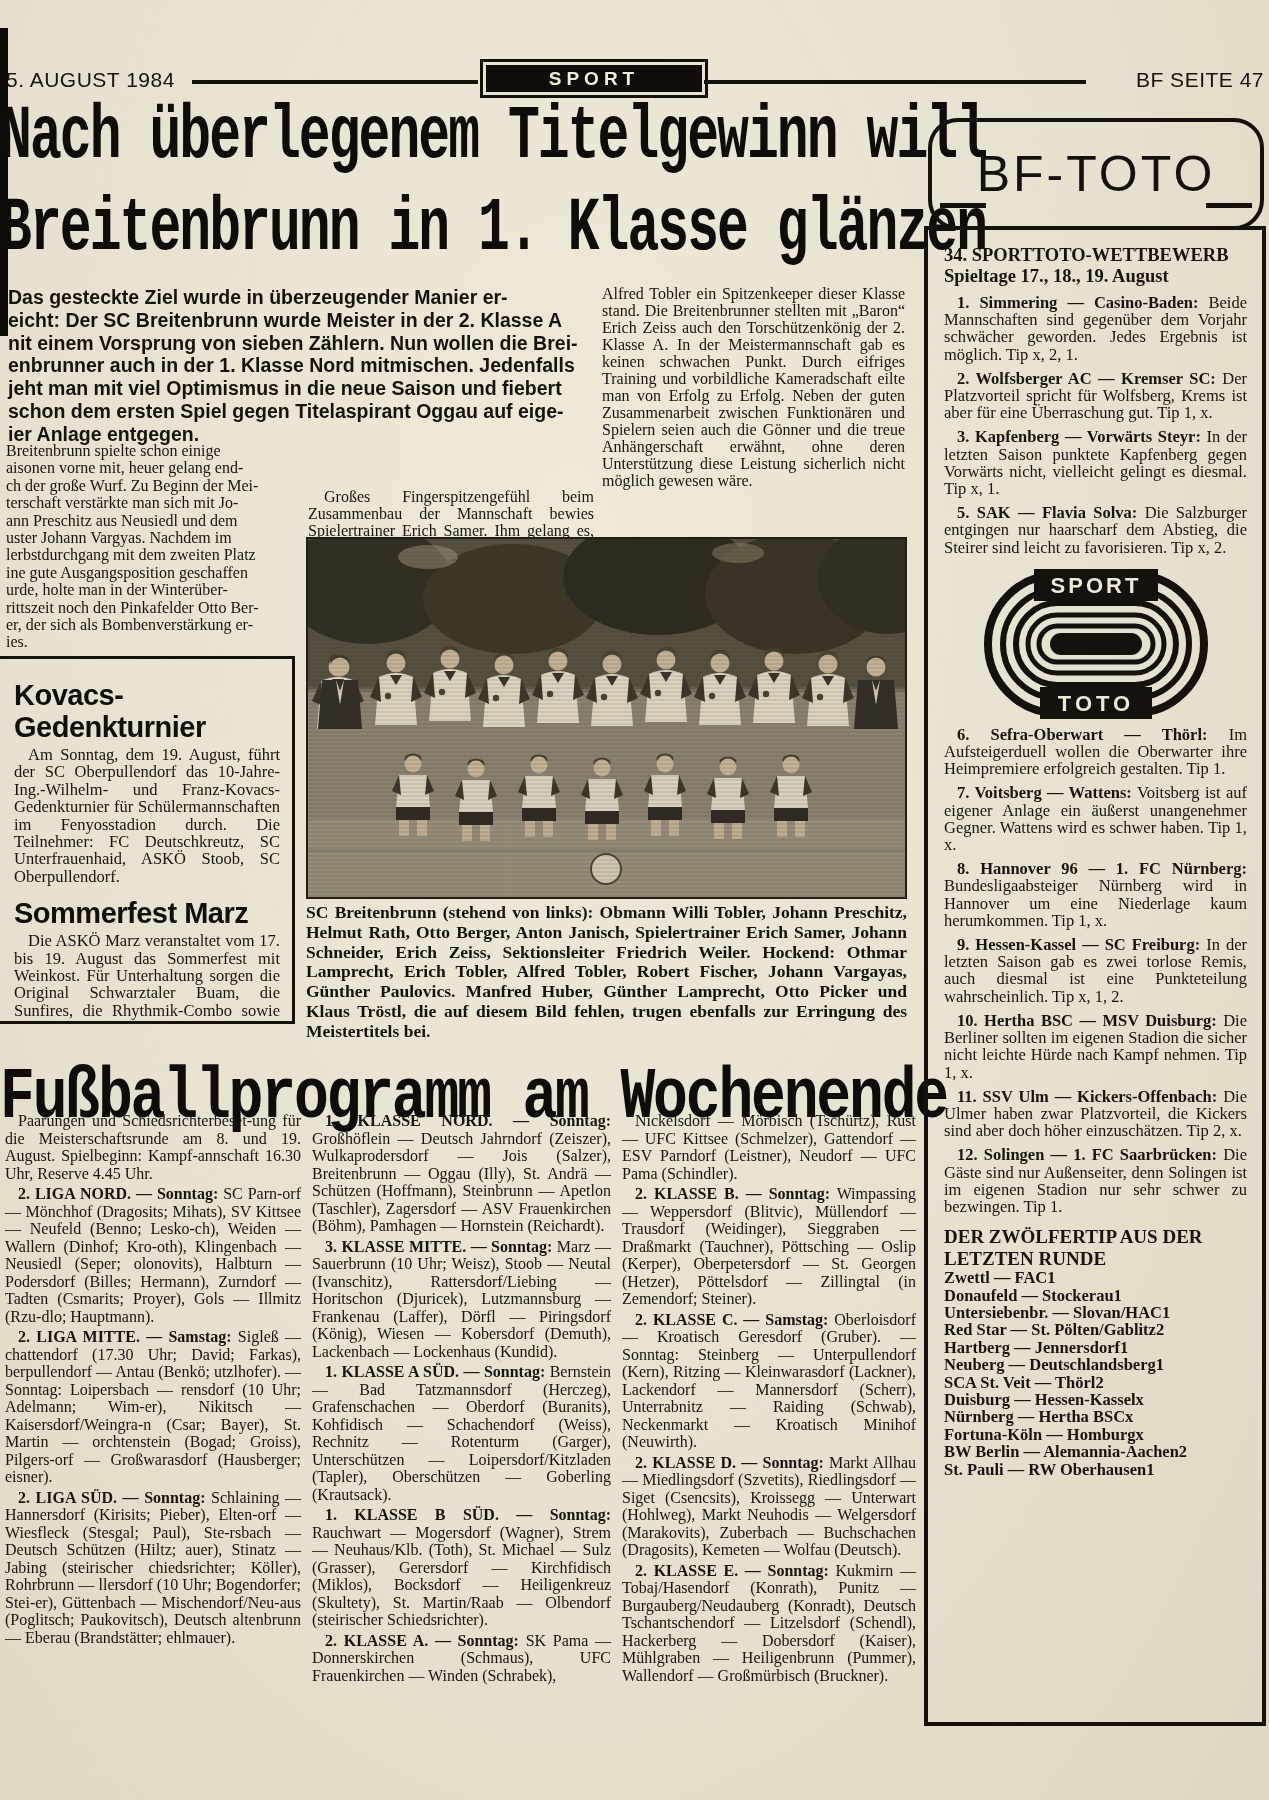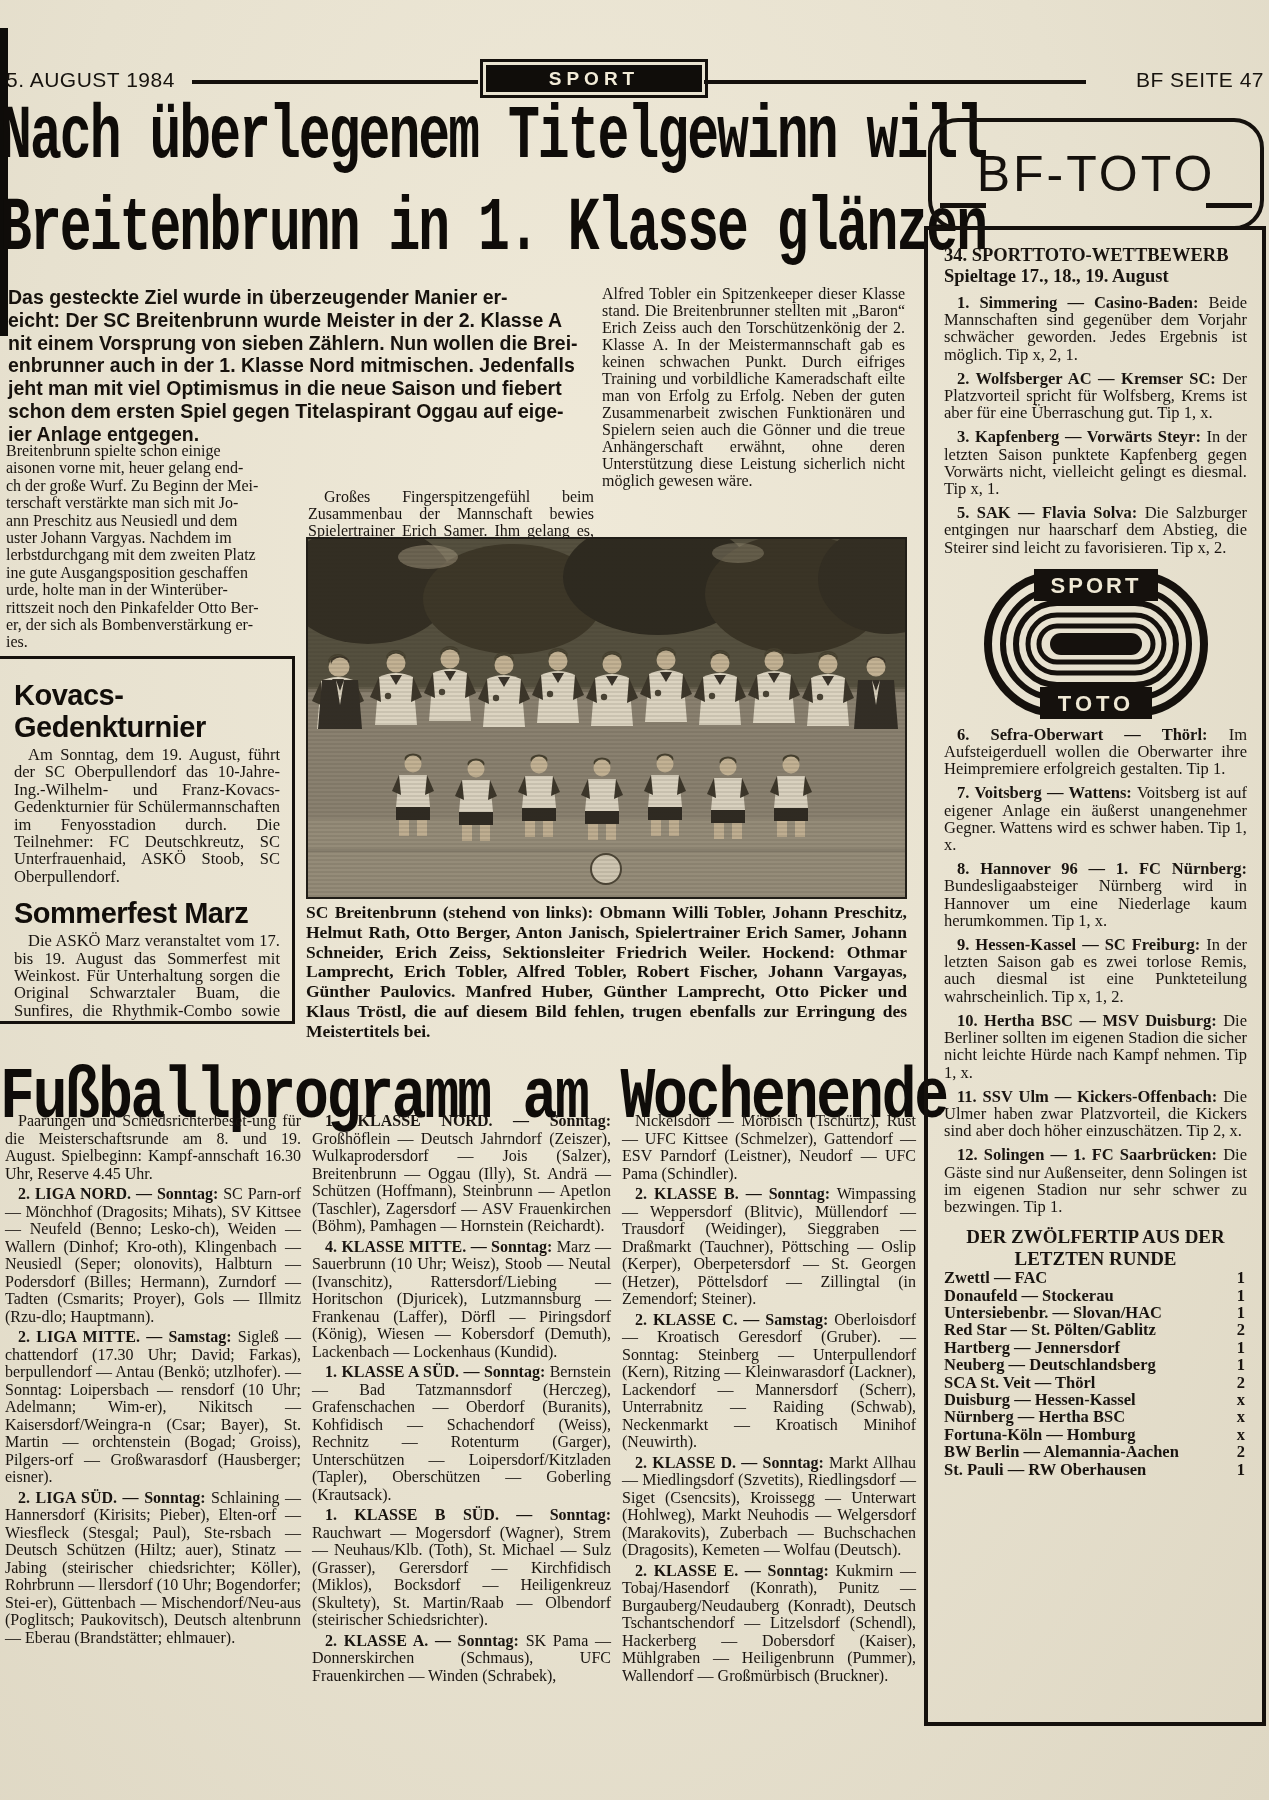--- a/index.html
+++ b/index.html
@@ -57,22 +57,22 @@
     box-sizing:border-box;text-align:center;}
   .tlogo .txt{font:400 50px/104px "Liberation Sans",sans-serif;letter-spacing:3px;color:#15110d;}
   .tlogo::before,.tlogo::after{content:"";position:absolute;bottom:18px;width:46px;height:5px;background:#15110d;}
   .tlogo::before{left:8px;} .tlogo::after{right:8px;}
   .tbox{left:924px;top:226px;width:342px;height:1500px;border:4px solid #15110d;
     padding:15px 15px 0 16px;box-sizing:border-box;overflow:hidden;}
   .tcomp{font:700 18.5px/21px "Liberation Serif",serif;}
   .titem{font:16.5px/17.2px "Liberation Serif",serif;text-align:justify;text-indent:13px;margin:7px 0 0;}
   .titem b{font-weight:700;}
   .stlogo{width:228px;height:150px;margin:13px auto 4px;display:block;}
-  .tipstitle{font:700 19px/21.5px "Liberation Serif",serif;margin-top:11px;text-align:center;}
-  .tiprow{display:flex;justify-content:space-between;font:700 16.5px/17.4px "Liberation Serif",serif;}
+  .tipstitle{font:700 19px/21.5px "Liberation Serif",serif;margin-top:11px;}
+  .tiprow{display:flex;justify-content:flex-start;font:700 16.5px/17.4px "Liberation Serif",serif;}
   .tiprow .v{padding-right:2px;}
 </style>
 </head>
 <body>
 
 <div class="page">
 
   <div class="abs edge"></div>
 
   <div class="abs date">5. AUGUST 1984</div>
@@ -188,21 +188,21 @@
   <div class="abs pcol pc1">
 
   <p class="fx"><b></b><span>Paarungen und Schiedsrichterbeset-ung für die Meisterschaftsrunde am 8. und 19. August. Spielbeginn: Kampf-annschaft 16.30 Uhr, Reserve 4.45 Uhr.</span></p>
       <p class="fx"><b>2. LIGA NORD. — Sonntag:</b><span> SC Parn-orf — Mönchhof (Dragosits; Mihats), SV Kittsee — Neufeld (Benno; Lesko-ch), Weiden — Wallern (Dinhof; Kro-oth), Klingenbach — Neusiedl (Seper; olonovits), Halbturn — Podersdorf (Billes; Hermann), Zurndorf — Tadten (Csmarits; Proyer), Gols — Illmitz (Rzu-dlo; Hauptmann).</span></p>
       <p class="fx"><b>2. LIGA MITTE. — Samstag:</b><span> Sigleß — chattendorf (17.30 Uhr; David; Farkas), berpullendorf — Antau (Benkö; utzlhofer). — Sonntag: Loipersbach — rensdorf (10 Uhr; Adelmann; Wim-er), Nikitsch — Kaisersdorf/Weingra-n (Csar; Bayer), St. Martin — orchtenstein (Bogad; Groiss), Pilgers-orf — Großwarasdorf (Hausberger; eisner).</span></p>
       <p class="fx"><b>2. LIGA SÜD. — Sonntag:</b><span> Schlaining — Hannersdorf (Kirisits; Pieber), Elten-orf — Wiesfleck (Stesgal; Paul), Ste-rsbach — Deutsch Schützen (Hiltz; auer), Stinatz — Jabing (steirischer chiedsrichter; Köller), Rohrbrunn — llersdorf (10 Uhr; Bogendorfer; Stei-er), Güttenbach — Mischendorf/Neu-aus (Poglitsch; Paukovitsch), Deutsch altenbrunn — Eberau (Brandstätter; ehlmauer).</span></p>
     </div>
   <div class="abs pcol pc2">
 
   <p class="fx"><b>1. KLASSE NORD. — Sonntag:</b><span> Großhöflein — Deutsch Jahrndorf (Zeiszer), Wulkaprodersdorf — Jois (Salzer), Breitenbrunn — Oggau (Illy), St. Andrä — Schützen (Hoffmann), Steinbrunn — Apetlon (Taschler), Zagersdorf — ASV Frauenkirchen (Böhm), Pamhagen — Hornstein (Reichardt).</span></p>
-      <p class="fx"><b>4. KLASSE MITTE. — Sonntag:</b><span> Marz — Sauerbrunn (10 Uhr; Weisz), Stoob — Neutal (Ivanschitz), Rattersdorf/Liebing — Horitschon (Djuricek), Lutzmannsburg — Frankenau (Laffer), Dörfl — Piringsdorf (König), Wiesen — Kobersdorf (Demuth), Lackenbach — Lockenhaus (Kundid).</span></p>
+      <p class="fx"><b>3. KLASSE MITTE. — Sonntag:</b><span> Marz — Sauerbrunn (10 Uhr; Weisz), Stoob — Neutal (Ivanschitz), Rattersdorf/Liebing — Horitschon (Djuricek), Lutzmannsburg — Frankenau (Laffer), Dörfl — Piringsdorf (König), Wiesen — Kobersdorf (Demuth), Lackenbach — Lockenhaus (Kundid).</span></p>
       <p class="fx"><b>1. KLASSE A SÜD. — Sonntag:</b><span> Bernstein — Bad Tatzmannsdorf (Herczeg), Grafenschachen — Oberdorf (Buranits), Kohfidisch — Schachendorf (Weiss), Rechnitz — Rotenturm (Garger), Unterschützen — Loipersdorf/Kitzladen (Tapler), Oberschützen — Goberling (Krautsack).</span></p>
       <p class="fx"><b>1. KLASSE B SÜD. — Sonntag:</b><span> Rauchwart — Mogersdorf (Wagner), Strem — Neuhaus/Klb. (Toth), St. Michael — Sulz (Grasser), Gerersdorf — Kirchfidisch (Miklos), Bocksdorf — Heiligenkreuz (Skultety), St. Martin/Raab — Olbendorf (steirischer Schiedsrichter).</span></p>
       <p class="fx"><b>2. KLASSE A. — Sonntag:</b><span> SK Pama — Donnerskirchen (Schmaus), UFC Frauenkirchen — Winden (Schrabek),</span></p>
     </div>
   <div class="abs pcol pc3">
 
   <p class="fx"><b></b><span>Nickelsdorf — Mörbisch (Tschürtz), Rust — UFC Kittsee (Schmelzer), Gattendorf — ESV Parndorf (Leistner), Neudorf — UFC Pama (Schindler).</span></p>
       <p class="fx"><b>2. KLASSE B. — Sonntag:</b><span> Wimpassing — Weppersdorf (Blitvic), Müllendorf — Trausdorf (Weidinger), Sieggraben — Draßmarkt (Tauchner), Pöttsching — Oslip (Kerper), Oberpetersdorf — St. Georgen (Hetzer), Pöttelsdorf — Zillingtal (in Zemendorf; Steiner).</span></p>
       <p class="fx"><b>2. KLASSE C. — Samstag:</b><span> Oberloisdorf — Kroatisch Geresdorf (Gruber). — Sonntag: Steinberg — Unterpullendorf (Kern), Ritzing — Kleinwarasdorf (Lackner), Lackendorf — Mannersdorf (Scherr), Unterrabnitz — Raiding (Schwab), Neckenmarkt — Kroatisch Minihof (Neuwirth).</span></p>
       <p class="fx"><b>2. KLASSE D. — Sonntag:</b><span> Markt Allhau — Miedlingsdorf (Szvetits), Riedlingsdorf — Siget (Csencsits), Kroissegg — Unterwart (Hohlweg), Markt Neuhodis — Welgersdorf (Marakovits), Zuberbach — Buchschachen (Dragosits), Kemeten — Wolfau (Deutsch).</span></p>

